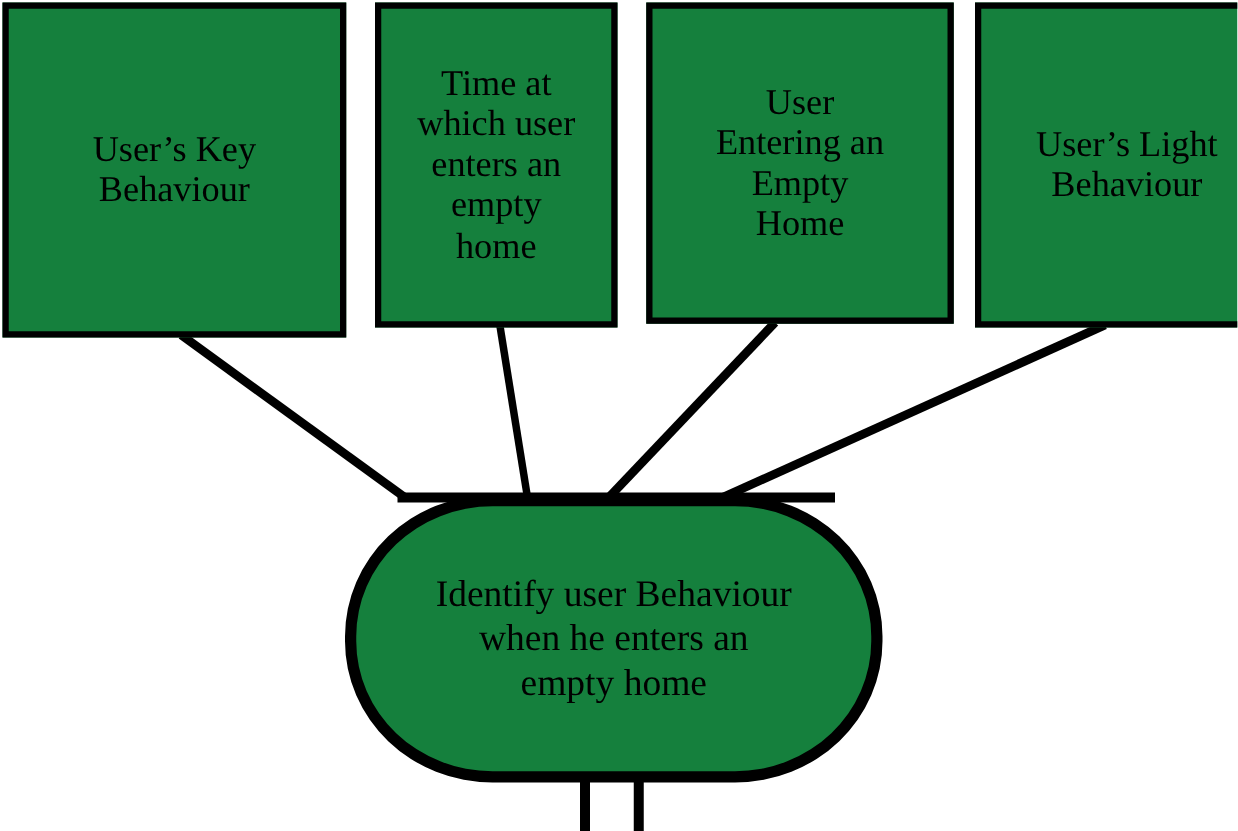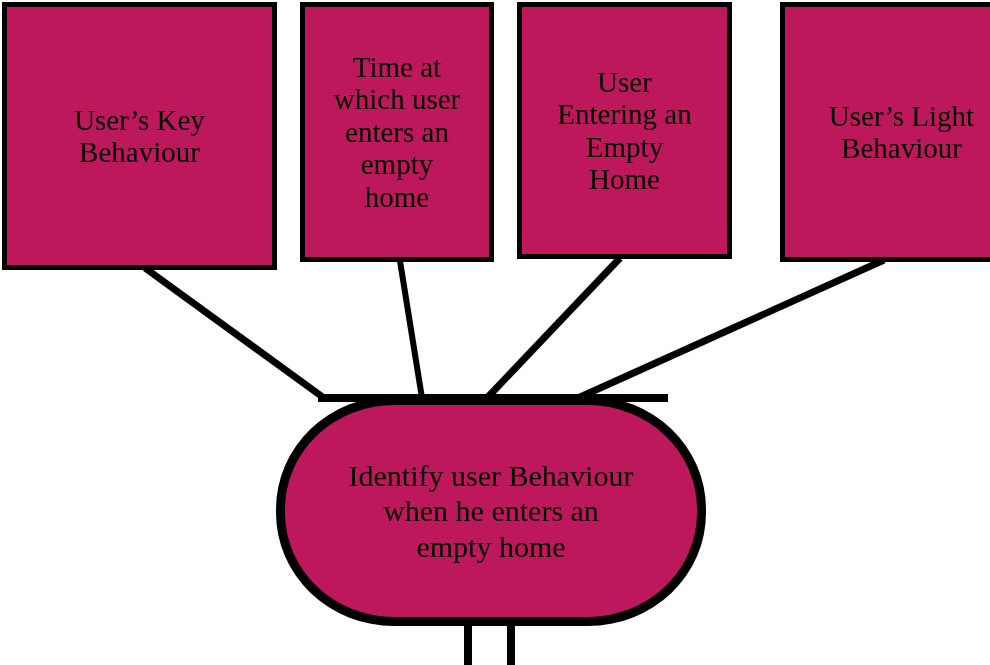--- a/index.html
+++ b/index.html
@@ -22,21 +22,21 @@
     position: absolute;
     left: 0;
     top: 0;
     width: 990px;
     height: 665px;
     pointer-events: none;
   }
   .node {
     position: absolute;
     box-sizing: border-box;
-    background: #be185d;
+    background: #15803d;
     display: flex;
     align-items: center;
     justify-content: center;
     text-align: center;
     color: #000000;
     z-index: 2;
   }
   .rect-node {
     border: 5px solid #000000;
   }
@@ -53,21 +53,21 @@
   }
   .rounded-label {
     display: block;
     width: 100%;
     line-height: 1.17;
     white-space: pre-line;
   }
   
   #node-key-behaviour   { left: 2px;   top: 2px;   width: 275px; height: 268px; font-size: 29px; }
   #node-time-enters     { left: 300px; top: 2px;   width: 194px; height: 260px; font-size: 29px; }
-  #node-entering-empty  { left: 517px; top: 2px;   width: 215px; height: 257px; font-size: 29px; }
+  #node-entering-empty  { left: 517px; top: 2px;   width: 246px; height: 257px; font-size: 29px; }
   #node-light-behaviour { left: 780px; top: 2px;   width: 243px; height: 260px; font-size: 29px; }
   #node-identify        { left: 276px; top: 396px; width: 430px; height: 230px; font-size: 30px; }
 </style>
 </head>
 <body>
 
 <div id="diagram-root">
 
   <svg id="edge-layer" viewBox="0 0 990 665">
 

